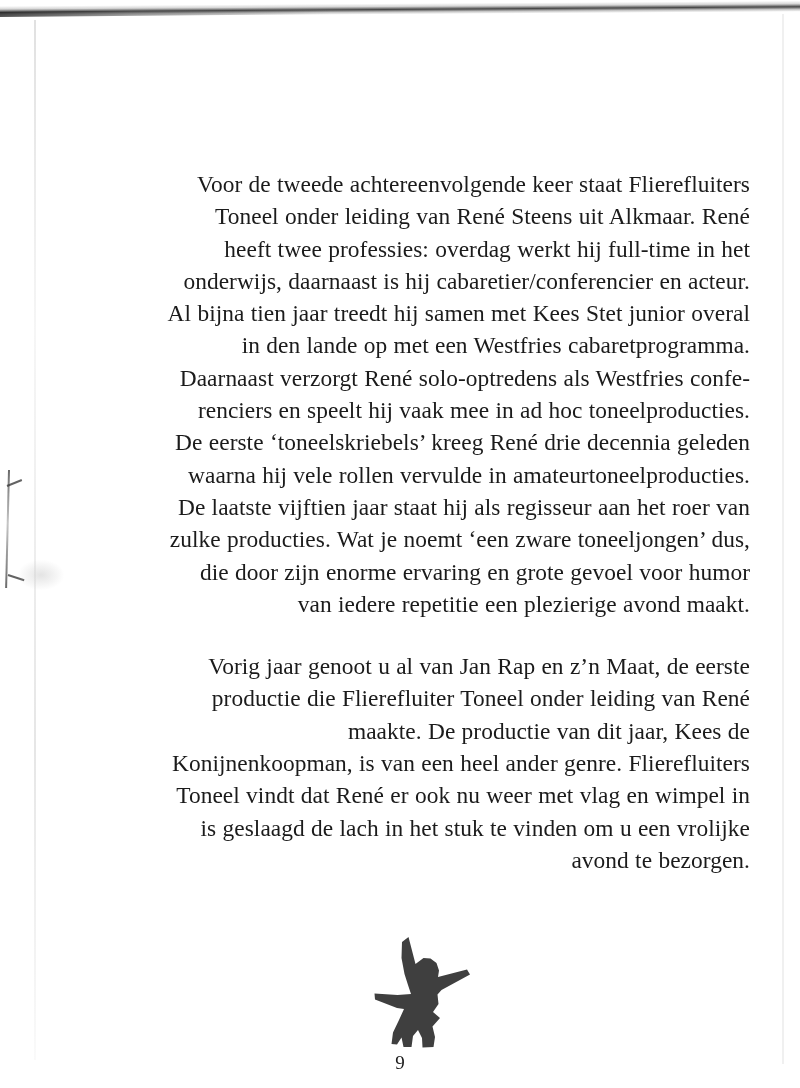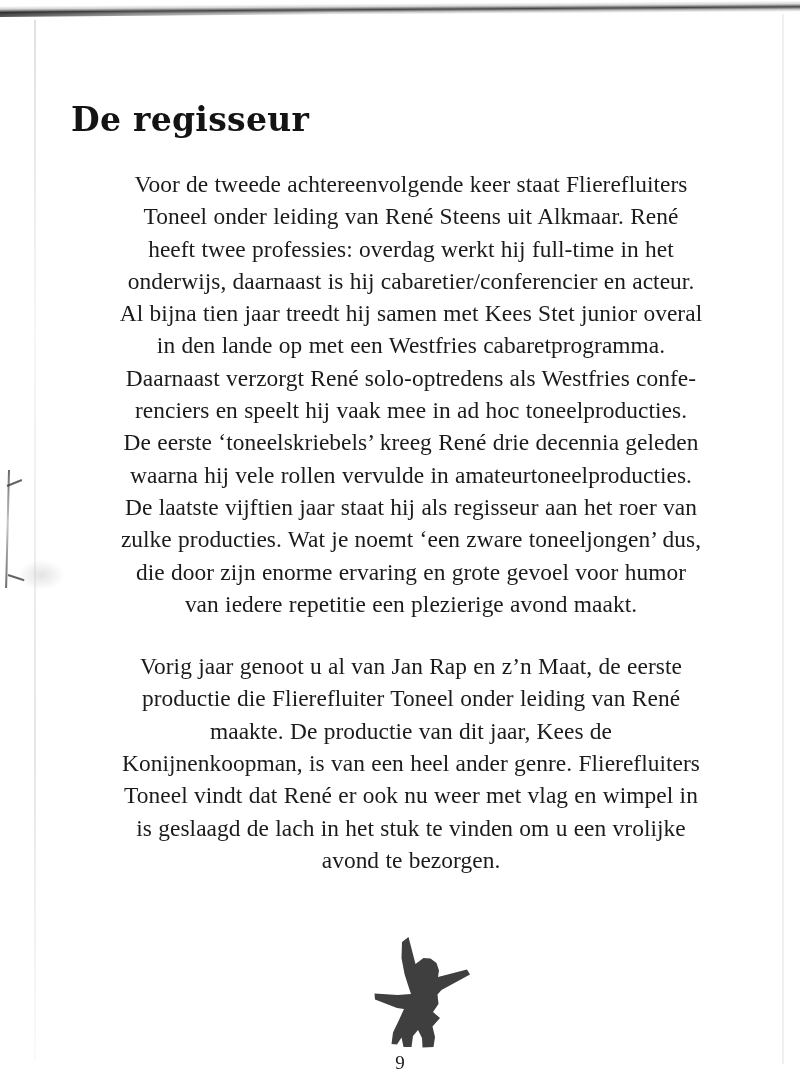--- a/index.html
+++ b/index.html
@@ -153,21 +153,21 @@
     top: 168px;
     width: 678px;
   }
 
   .paragraph {
     margin: 0 0 30px 0;
     font-family: "Liberation Serif", "DejaVu Serif", serif;
     font-size: 23.4px;
     line-height: 32.3px;
     color: #1b1b1b;
-    text-align: center;
+    text-align: right;
     white-space: pre-line;
     letter-spacing: 0.05px;
     word-spacing: 0.4px;
   }
   .paragraph:last-child { margin-bottom: 7px; }
 
   
   .logo-figure {
     position: absolute;
     left: 371px;
@@ -200,21 +200,20 @@
 
   <div class="scan-binding-mark">
     <div class="stem"></div>
     <div class="barb-top"></div>
     <div class="barb-bot"></div>
   </div>
   <div class="scan-smudge"></div>
 
   <div class="content">
 
-    <h1 class="page-title">De regisseur</h1>
 
     <div class="body-copy">
       <p class="paragraph">Voor de tweede achtereenvolgende keer staat Flierefluiters
 Toneel onder leiding van René Steens uit Alkmaar. René
 heeft twee professies: overdag werkt hij full-time in het
 onderwijs, daarnaast is hij cabaretier/conferencier en acteur.
 Al bijna tien jaar treedt hij samen met Kees Stet junior overal
 in den lande op met een Westfries cabaretprogramma.
 Daarnaast verzorgt René solo-optredens als Westfries confe-
 renciers en speelt hij vaak mee in ad hoc toneelproducties.

